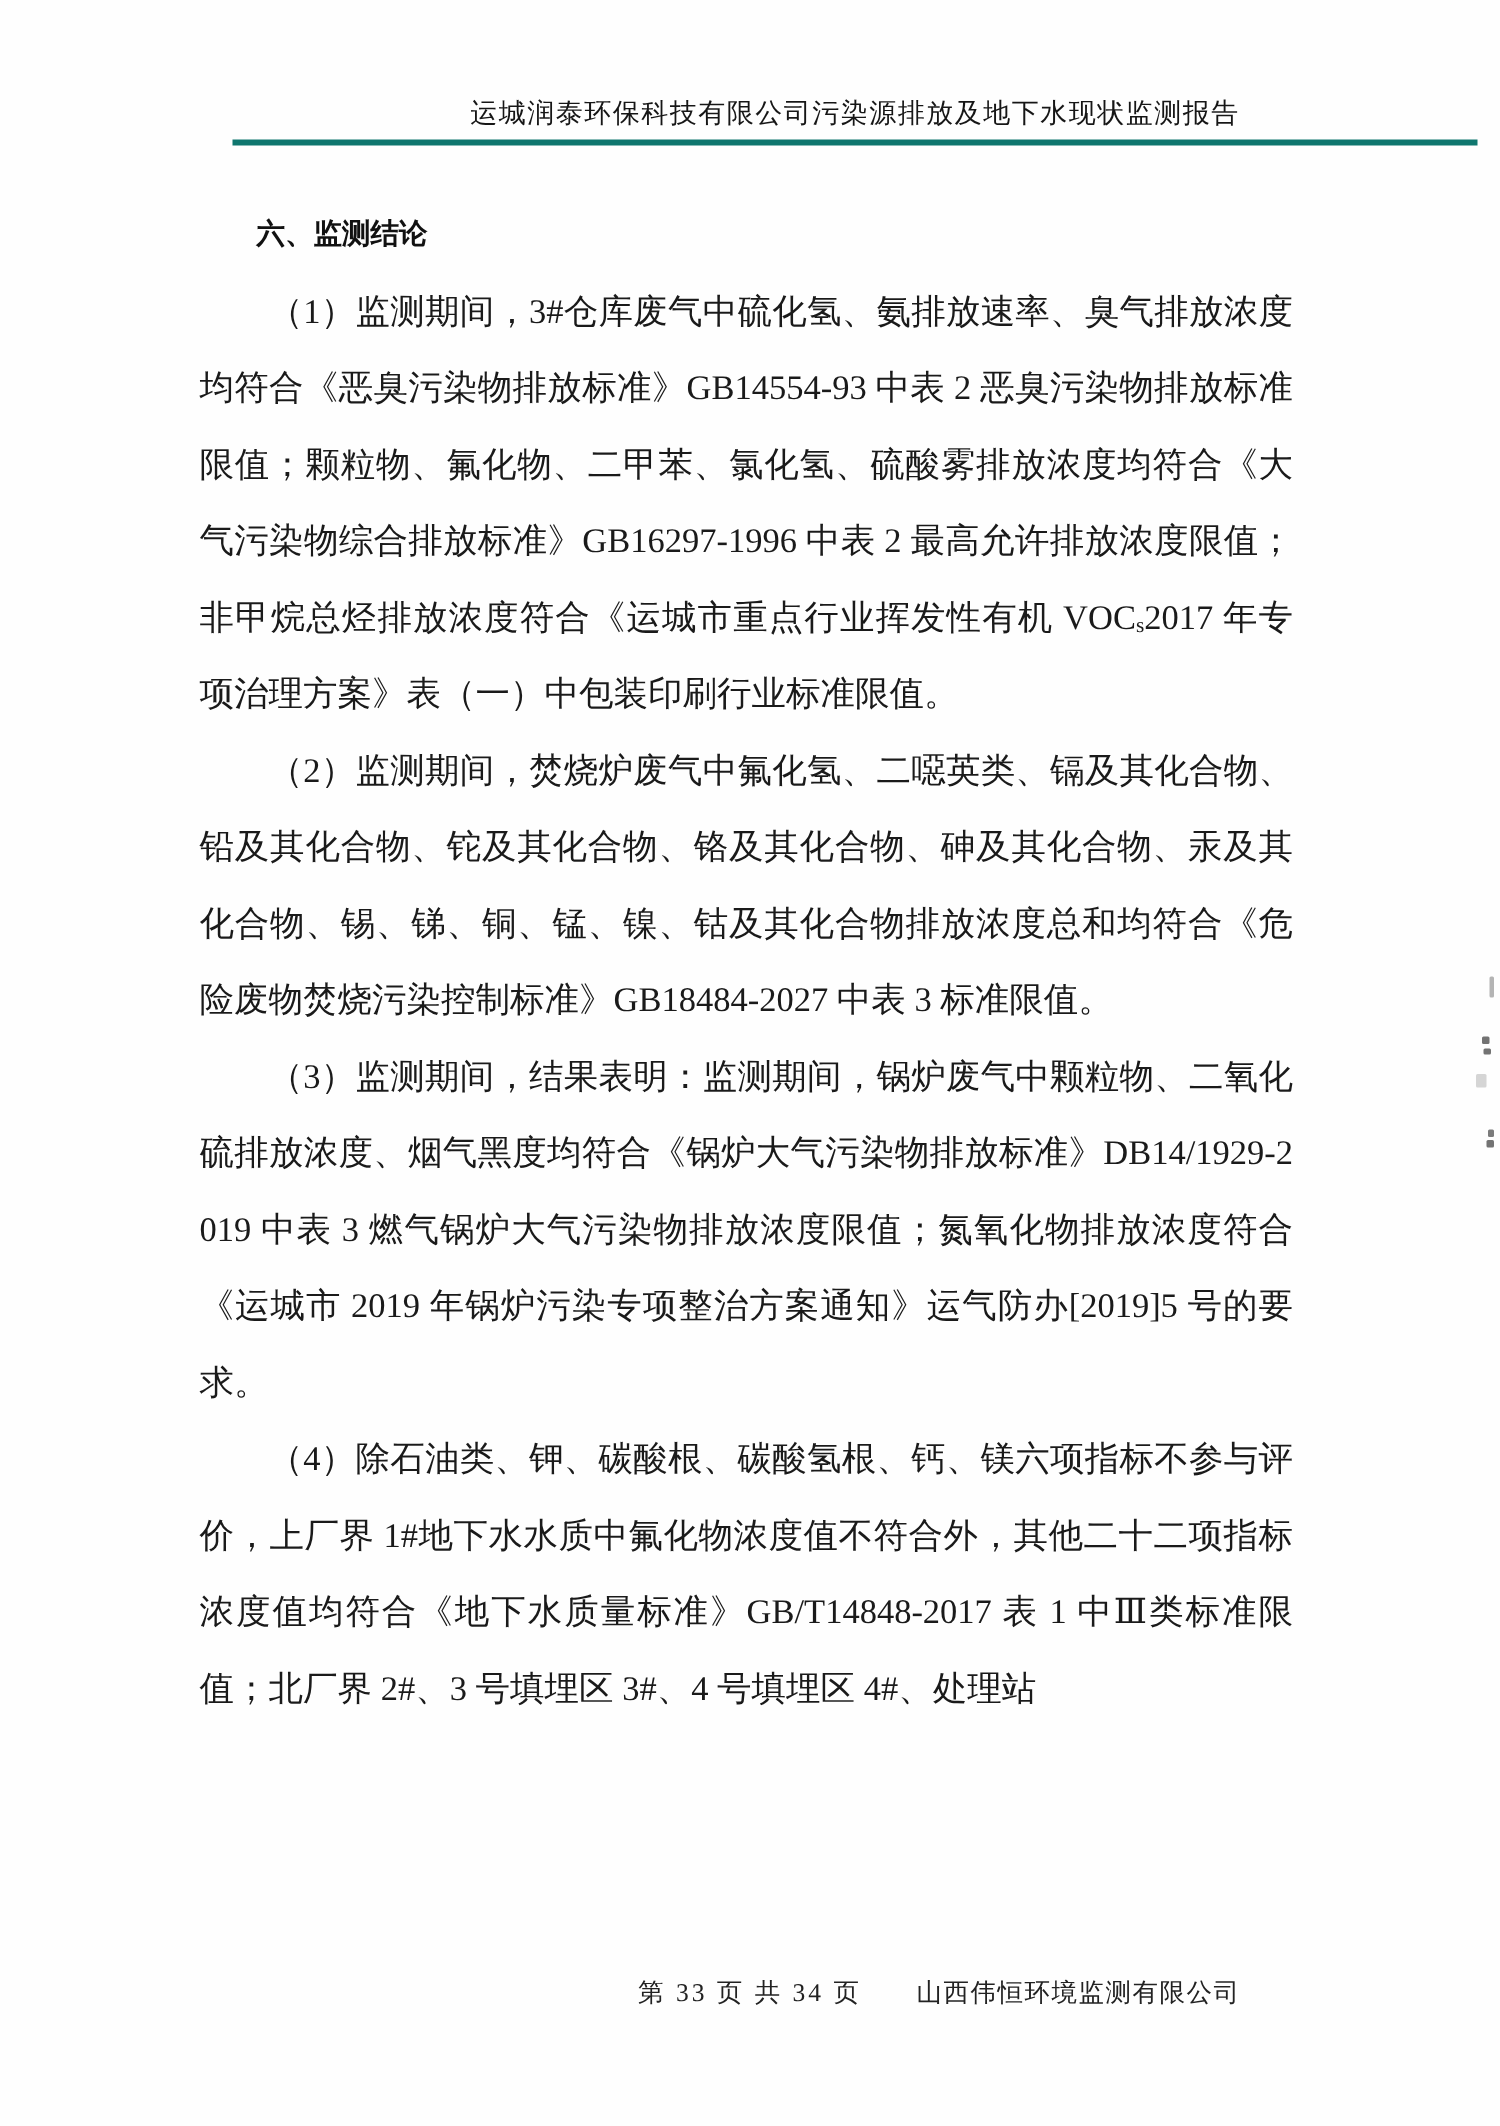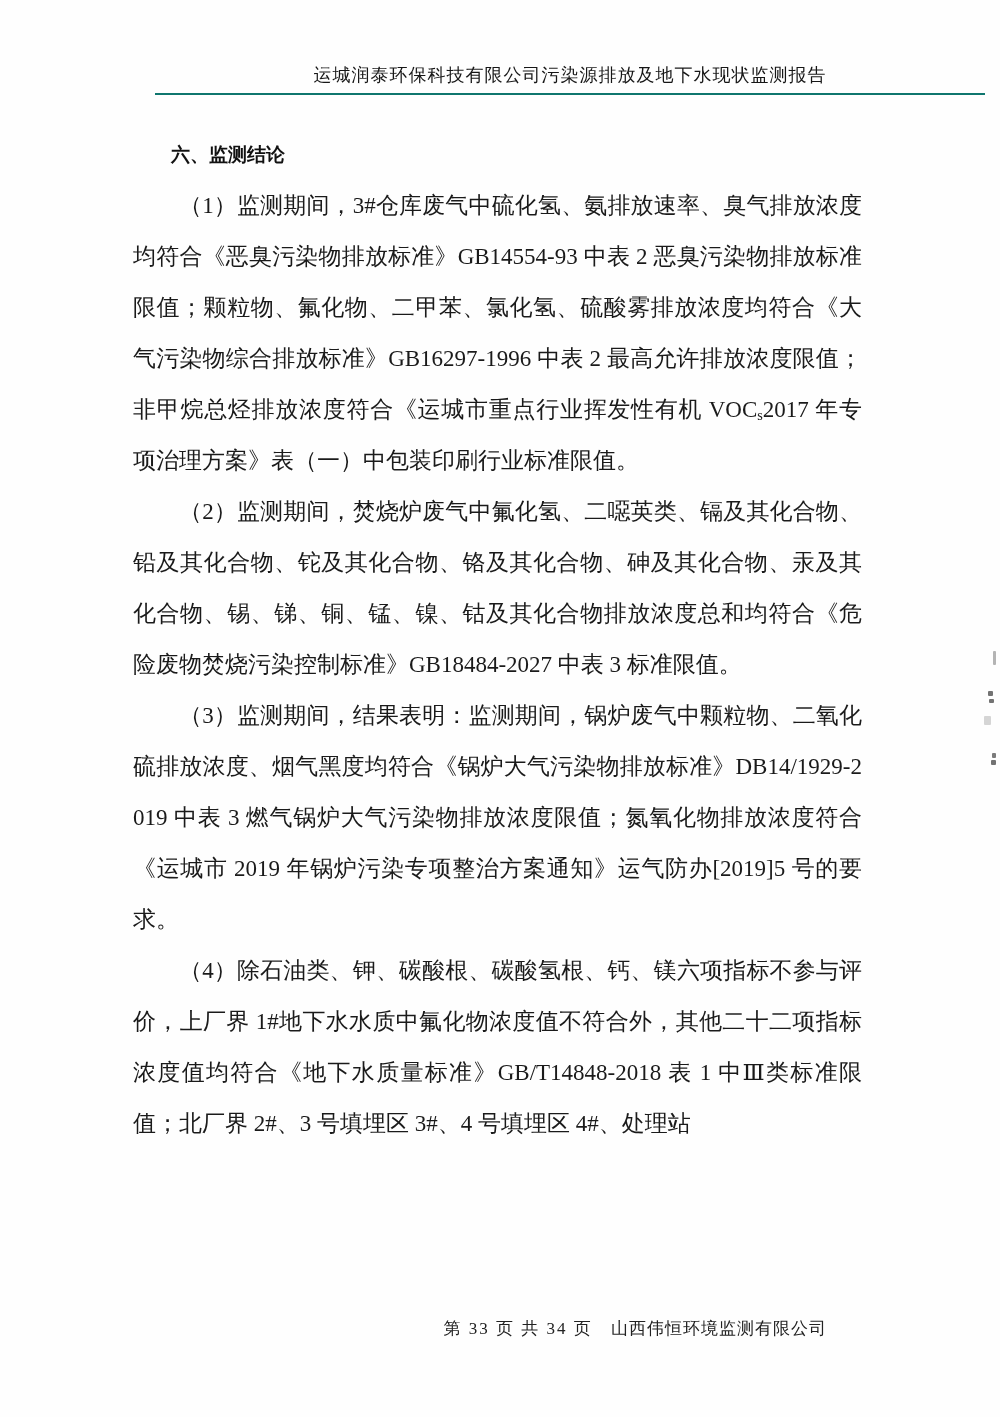--- a/index.html
+++ b/index.html
@@ -14,21 +14,21 @@
     margin: 0 auto;
     background: #fefefe;
     color: #1e1e1e;
     font-family: "Liberation Serif", "DejaVu Serif", serif;
     overflow: hidden;
   }
   
   .doc-header {
     margin: 64px 15px 0 155px;
     width: 830px;
-    border-bottom: 2px solid #0f766e;
+    border-bottom: 4px solid #0f766e;
     padding-bottom: 7px;
     text-align: center;
   }
   .doc-header-title {
     font-size: 18px;
     line-height: 22px;
     letter-spacing: 1px;
     color: #161616;
     white-space: nowrap;
   }
@@ -66,21 +66,20 @@
     font-size: 17px;
     line-height: 22px;
     color: #222;
   }
   .footer-page-label {
     position: absolute;
     left: 50%;
     transform: translateX(-50%);
     letter-spacing: 2px;
     white-space: nowrap;
-    margin-left: 18px;
   }
   .footer-company {
     position: absolute;
     right: 173px;
     letter-spacing: 1px;
     white-space: nowrap;
   }
   
   .scan-artifact {
     position: absolute;
@@ -107,21 +106,21 @@
 
 
     <h2>六、监测结论</h2>
 
     <p><span>（1）监测期间，3#仓库废气中硫化氢、氨排放速率、臭气排放浓度均符合《恶臭污染物排放标准》GB14554-93 中表 2 恶臭污染物排放标准限值；颗粒物、氟化物、二甲苯、氯化氢、硫酸雾排放浓度均符合《大气污染物综合排放标准》GB16297-1996 中表 2 最高允许排放浓度限值；非甲烷总烃排放浓度符合《运城市重点行业挥发性有机 VOC</span><sub>s</sub><span>2017 年专项治理方案》表（一）中包装印刷行业标准限值。</span></p>
 
     <p>（2）监测期间，焚烧炉废气中氟化氢、二噁英类、镉及其化合物、铅及其化合物、铊及其化合物、铬及其化合物、砷及其化合物、汞及其化合物、锡、锑、铜、锰、镍、钴及其化合物排放浓度总和均符合《危险废物焚烧污染控制标准》GB18484-2027 中表 3 标准限值。</p>
 
     <p>（3）监测期间，结果表明：监测期间，锅炉废气中颗粒物、二氧化硫排放浓度、烟气黑度均符合《锅炉大气污染物排放标准》DB14/1929-2019 中表 3 燃气锅炉大气污染物排放浓度限值；氮氧化物排放浓度符合《运城市 2019 年锅炉污染专项整治方案通知》运气防办[2019]5 号的要求。</p>
 
-    <p>（4）除石油类、钾、碳酸根、碳酸氢根、钙、镁六项指标不参与评价，上厂界 1#地下水水质中氟化物浓度值不符合外，其他二十二项指标浓度值均符合《地下水质量标准》GB/T14848-2018 表 1 中Ⅲ类标准限值；北厂界 2#、3 号填埋区 3#、4 号填埋区 4#、处理站</p>
+    <p>（4）除石油类、钾、碳酸根、碳酸氢根、钙、镁六项指标不参与评价，上厂界 1#地下水水质中氟化物浓度值不符合外，其他二十二项指标浓度值均符合《地下水质量标准》GB/T14848-2017 表 1 中Ⅲ类标准限值；北厂界 2#、3 号填埋区 3#、4 号填埋区 4#、处理站</p>
 
   </main>
 
   <span class="scan-artifact art-1"></span>
   <span class="scan-artifact art-2"></span>
   <span class="scan-artifact art-3"></span>
   <span class="scan-artifact art-4"></span>
   <span class="scan-artifact art-5"></span>
   <span class="scan-artifact art-6"></span>
 

